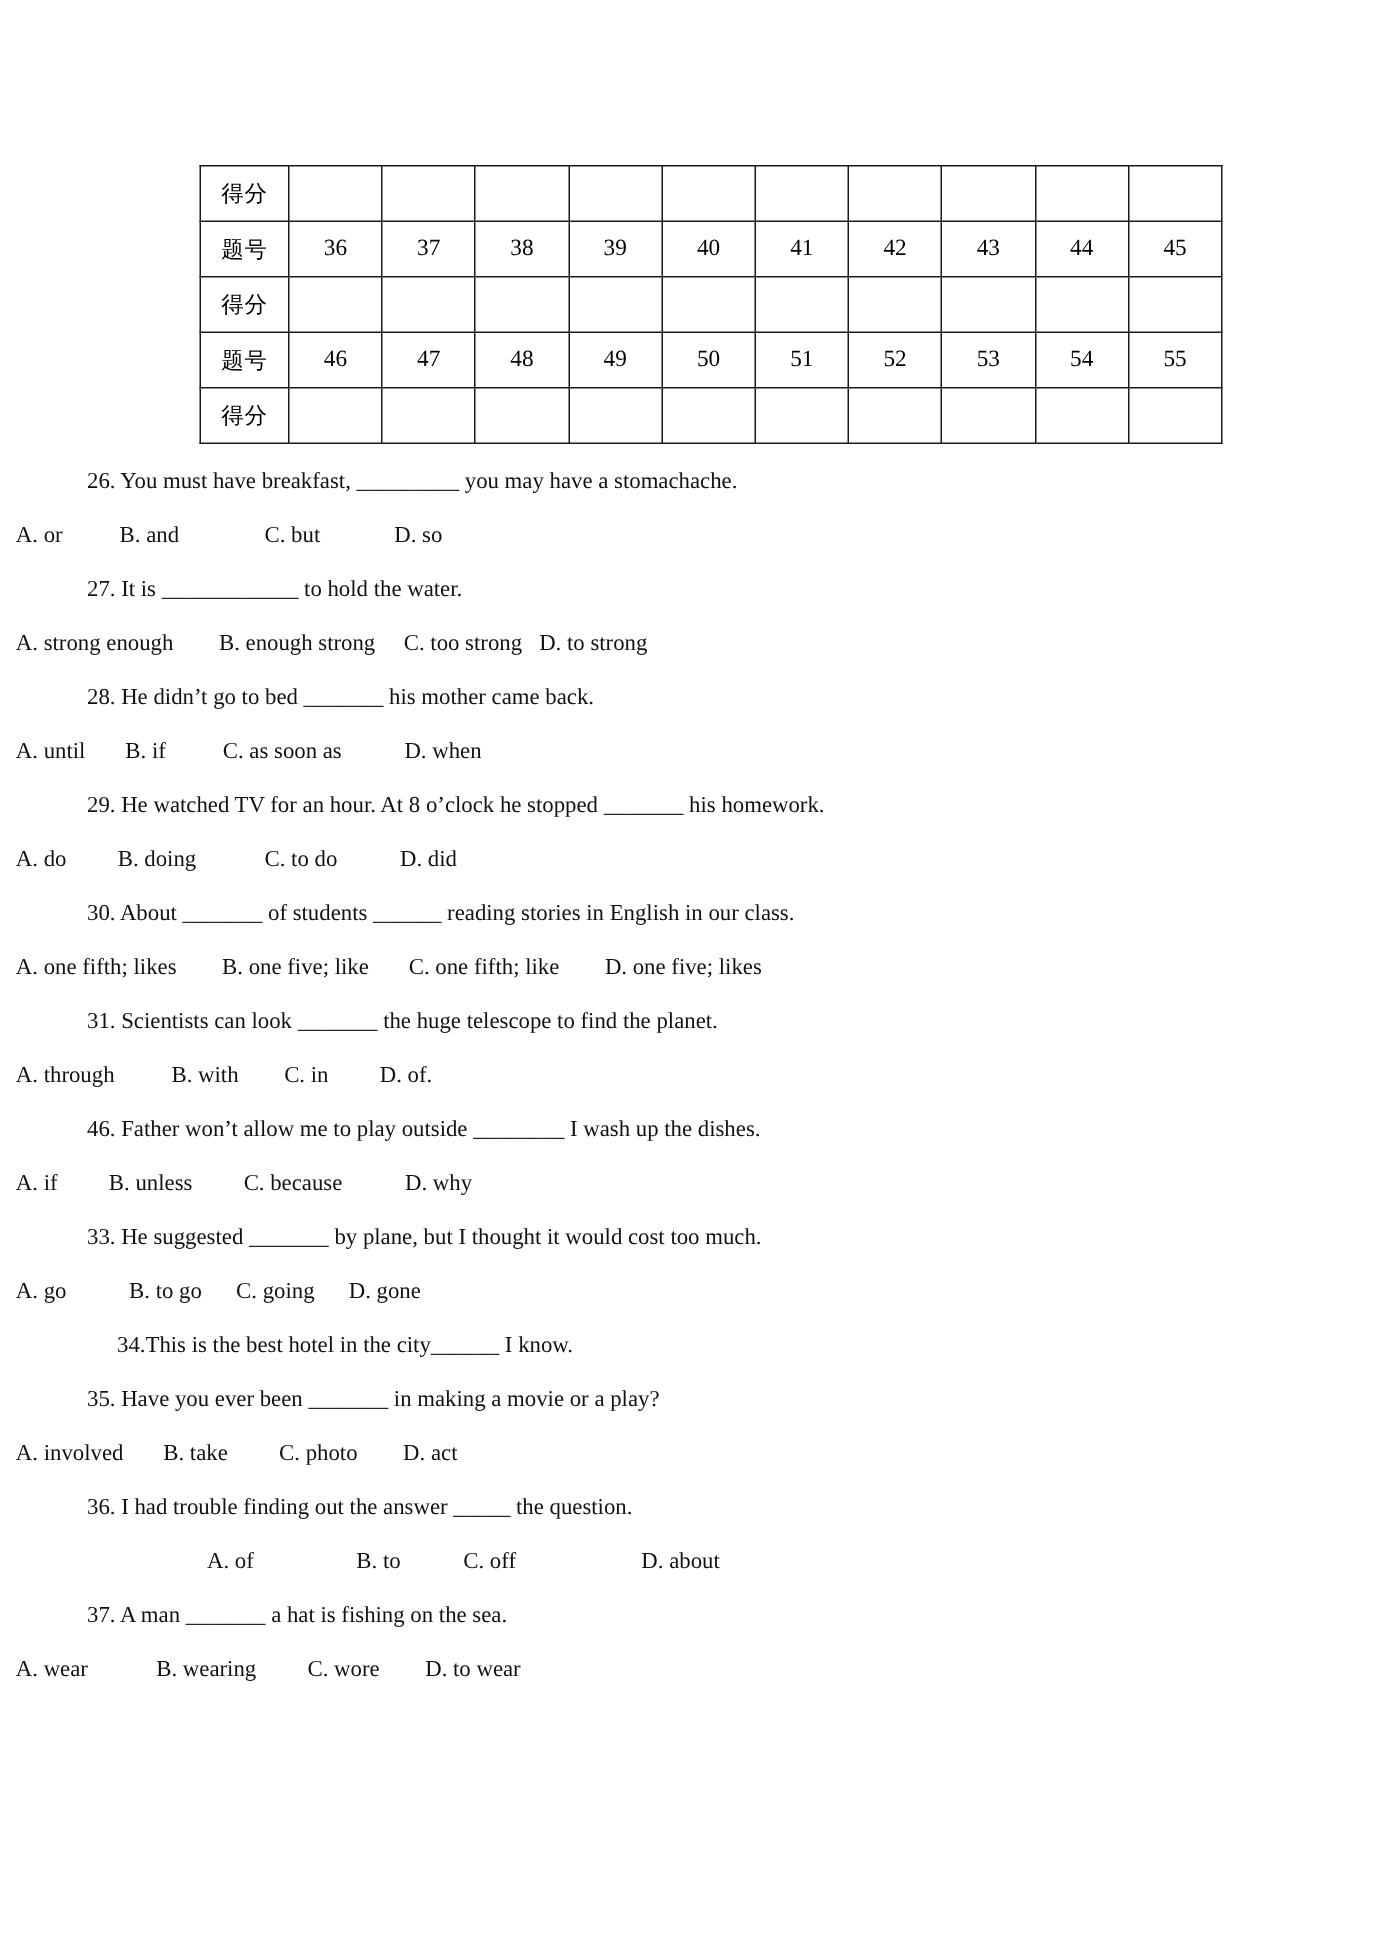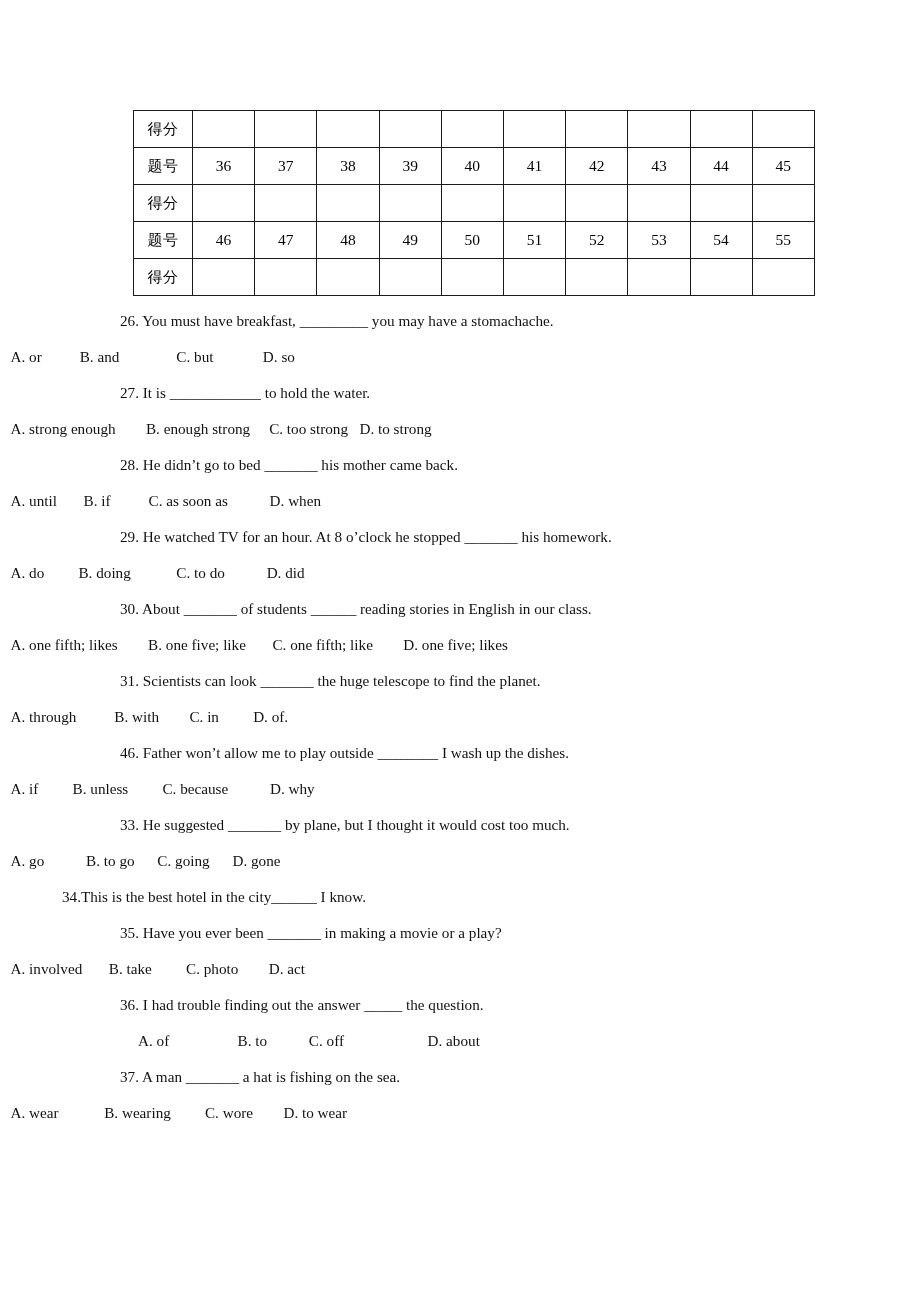--- a/index.html
+++ b/index.html
@@ -63,24 +63,24 @@
     width: 920px;
   }
   .qline {
     font-size: 15.2px;
     line-height: 36px;
     height: 36px;
     white-space: pre;
     color: #111;
   }
   .qline.stem {
-    padding-left: 120px;
+    padding-left: 58px;
   }
   .qline.stem-tight {
-    padding-left: 62px;
+    padding-left: 78px;
   }
   .qline.opts {
   }
   .qline.opts-flush {
     padding-left: 138px;
   }
 </style>
 </head>
 <body>
 

